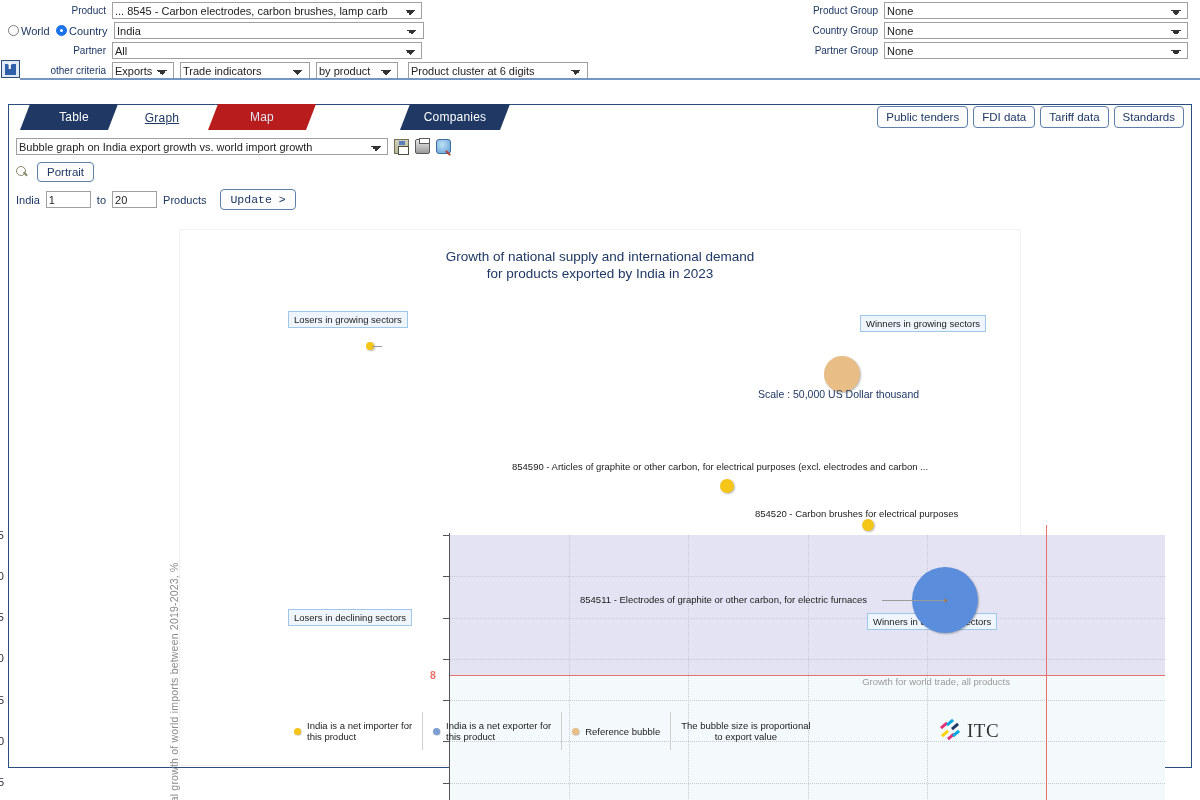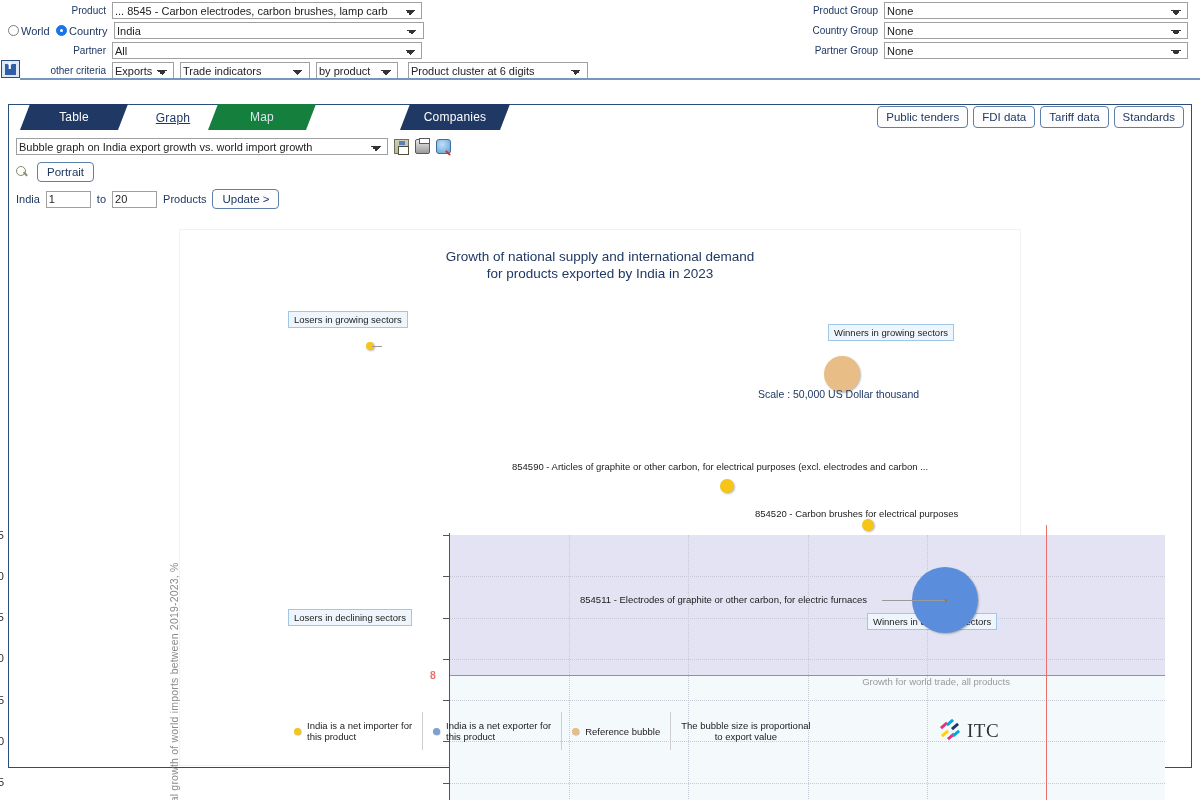--- a/index.html
+++ b/index.html
@@ -85,21 +85,21 @@
   .tabstrip {
     position: absolute; left: 8px; top: 104px; width: 1184px; height: 26px;
   }
   .tab {
     position: absolute; top: 0; height: 26px;
     display: flex; align-items: center; justify-content: center;
     font-size: 12px; letter-spacing: .2px;
     clip-path: polygon(10px 0, 100% 0, calc(100% - 10px) 100%, 0 100%);
   }
   .tab.dark { background: #1f3864; color: #ffffff; }
-  .tab.mid { background: #15803d; color: #dde6f1; text-align: center; }
+  .tab.mid { background: #b91c1c; color: #dde6f1; text-align: center; }
   .tab.active {
     background: #ffffff; color: #1f3864;
     border-top: 1px solid #2a4d7b;
     clip-path: polygon(10px 0, 100% 0, calc(100% - 10px) 100%, 0 100%);
   }
   .tab.active::before {
     content: ""; position: absolute; left: 0; top: 0; width: 100%; height: 26px;
     border-left: 0;
   }
   .topbtns { position: absolute; right: 8px; top: 2px; display: flex; gap: 5px; }
@@ -359,21 +359,21 @@
     </div>
     <div class="sep-line"></div>
   </div>
 
   <div class="mainpanel"></div>
 
   <div class="tabstrip">
     <div class="tab dark" style="left:12px; width:108px;">
       <span>Table</span>
     </div>
-    <div class="tab active" style="left:111px; width:108px;text-decoration:underline;">
+    <div class="tab active" style="left:100px; width:108px;text-decoration:underline;">
       <span>Graph</span>
     </div>
     <div class="tab mid" style="left:200px; width:108px;">
       <span>Map</span>
     </div>
     <div class="tab dark" style="left:392px; width:110px;">
       <span>Companies</span>
     </div>
 
     <div class="topbtns">
@@ -396,21 +396,21 @@
     <div class="row2">
       <span class="magnify"></span>
       <button class="btn">Portrait</button>
     </div>
     <div class="row3">
       <span>India</span>
       <input class="ui numin" value="1" style="">
       <span>to</span>
       <input class="ui numin" value="20" style="">
       <span>Products</span>
-      <button class="btn" style="">Update &gt;</button>
+      <button class="btn" style="margin-left:8px;font-family:Liberation Mono, monospace;">Update &gt;</button>
     </div>
   </div>
 
   <div class="chartcard">
 
     <div class="chart-title">
       <div>Growth of national supply and international demand</div>
       <div>for products exported by India in 2023</div>
     </div>
 
@@ -452,21 +452,21 @@
 
     <div class="ytitle">Annual growth of world imports between 2019-2023, %</div>
 
     <div class="refline-h" style="top:445.25px;"></div>
     <div class="refline-v" style="left:865.83px;"></div>
     <div class="ref-yval" style="left:250px; top:439px;">8</div>
 
     <div class="ref-note" style="right:10px; top:446px;">Growth for world trade, all products</div>
 
     <div class="quad" style="left:108px; top:81px;">Losers in growing sectors</div>
-    <div class="quad" style="left:648px; top:85px;margin-top:9px;">Winners in growing sectors</div>
+    <div class="quad" style="left:680px; top:85px;">Winners in growing sectors</div>
     <div class="quad" style="left:108px; top:379px;">Losers in declining sectors</div>
     <div class="quad" style="left:687px; top:383px;">Winners in declining sectors</div>
 
     <div class="bubble ref" style="left:644px; top:126px; width:36px; height:36px;"></div>
     <div class="scale-note" style="left:578px; top:158px;">Scale : 50,000 US Dollar thousand</div>
 
     <div class="bubble yellow" style="left:186px; top:112px; width:8px; height:8px;"></div>
     <div class="leader" style="left:192px; top:116px; width:10px;"></div>
 
     <div class="bubble yellow" style="left:540px; top:249px; width:14px; height:14px;"></div>

